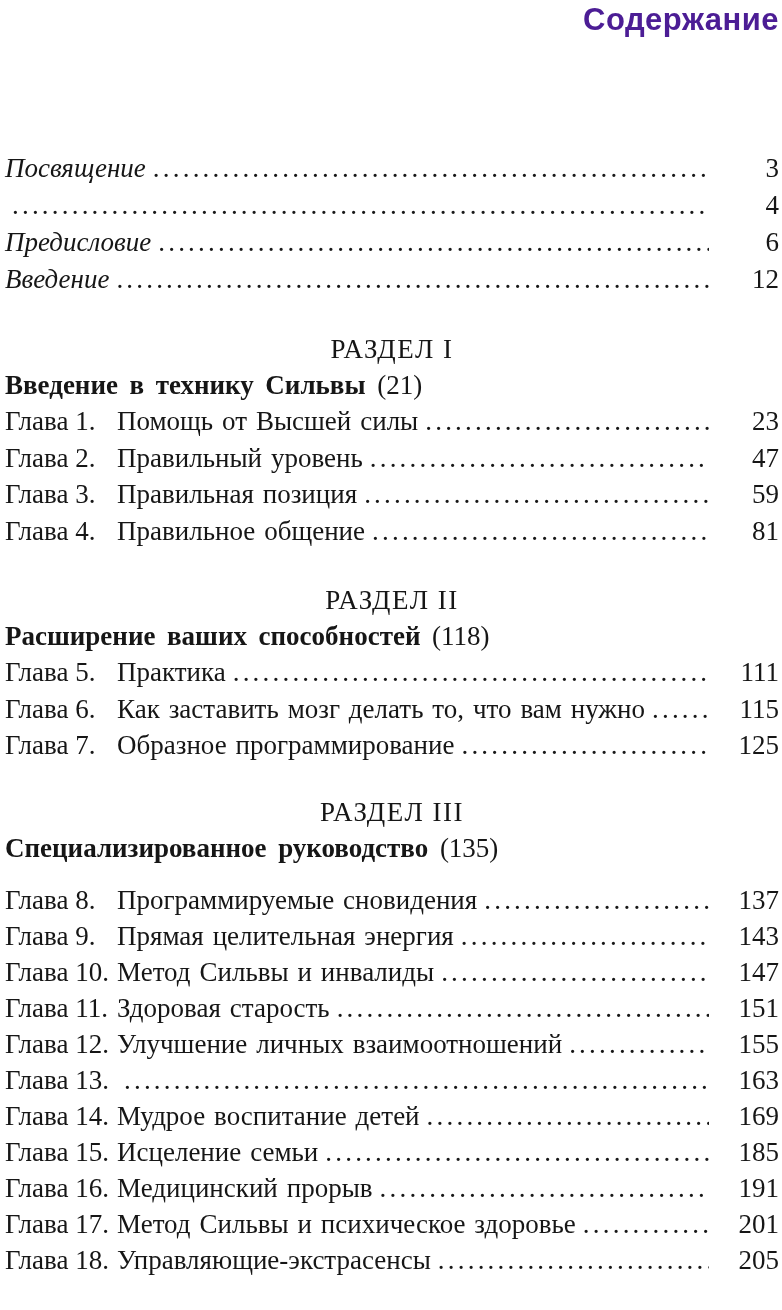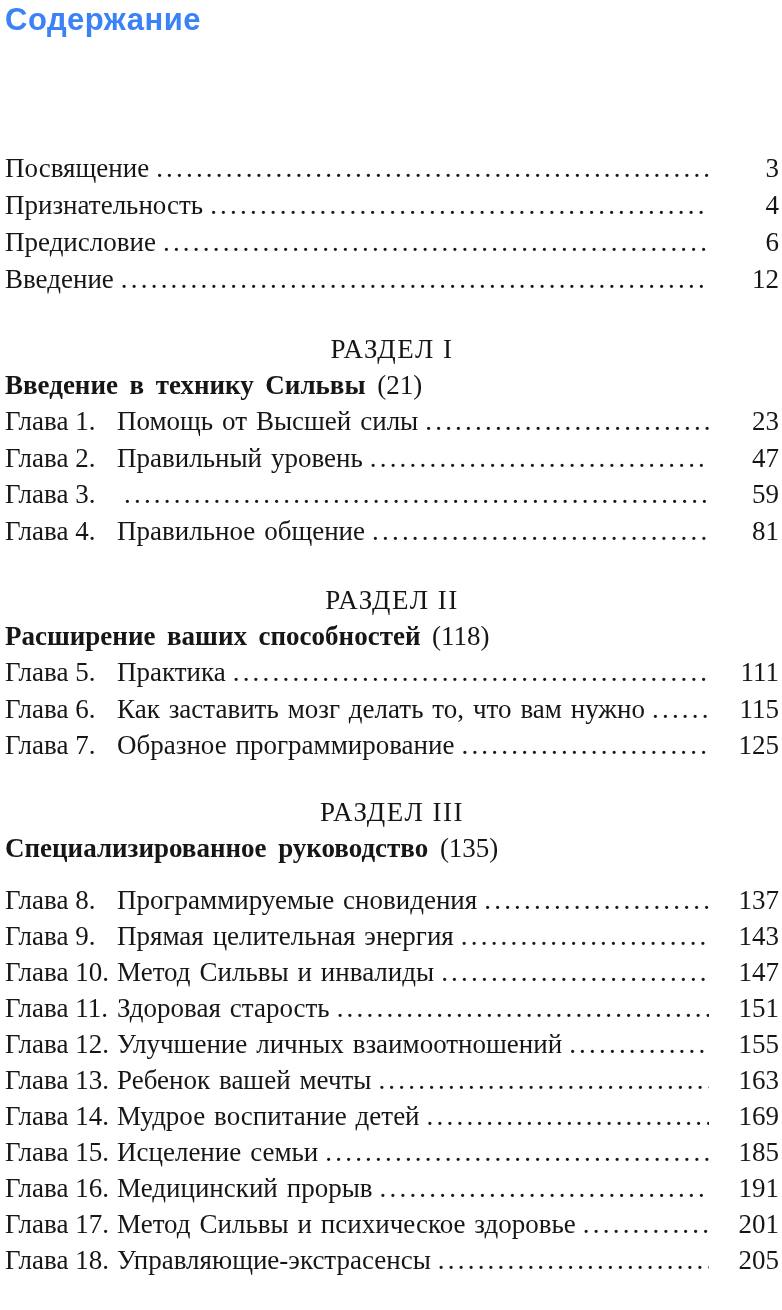--- a/index.html
+++ b/index.html
@@ -15,31 +15,32 @@
     font-family: "Liberation Serif", serif;
     font-size: 27px;
   }
   .title {
     margin: 0;
     font-family: "Liberation Sans", sans-serif;
     font-weight: bold;
     font-size: 31px;
     line-height: 33px;
     letter-spacing: 0.5px;
-    text-align: left;
-    color: #3b82f6;
+    text-align: right;
+    color: #4c1d95;
   }
   .front-matter { margin-top: 114px; }
   .front-matter .row { line-height: 37px; }
   .row {
     display: flex;
     align-items: baseline;
     white-space: nowrap;
   }
   .fm-label {
+    font-style: italic;
     flex: 0 0 auto;
   }
   .dots {
     flex: 1 1 0;
     min-width: 0;
     overflow: hidden;
     white-space: nowrap;
     margin-left: 7px;
     letter-spacing: 3.2px;
     color: #161616;
@@ -83,21 +84,20 @@
 
   <h1 class="title">Содержание</h1>
 
   <div class="front-matter">
     <div class="row">
       <span class="fm-label">Посвящение</span>
       <span class="dots"></span>
       <span class="page-num">3</span>
     </div>
     <div class="row">
-      <span class="fm-label">Признательность</span>
       <span class="dots"></span>
       <span class="page-num">4</span>
     </div>
     <div class="row">
       <span class="fm-label">Предисловие</span>
       <span class="dots"></span>
       <span class="page-num">6</span>
     </div>
     <div class="row">
       <span class="fm-label">Введение</span>
@@ -120,20 +120,21 @@
         <span class="page-num">23</span>
       </div>
       <div class="row">
         <span class="ch-label">Глава 2.</span>
         <span class="ch-title">Правильный уровень</span>
         <span class="dots"></span>
         <span class="page-num">47</span>
       </div>
       <div class="row">
         <span class="ch-label">Глава 3.</span>
+        <span class="ch-title">Правильная позиция</span>
         <span class="dots"></span>
         <span class="page-num">59</span>
       </div>
       <div class="row">
         <span class="ch-label">Глава 4.</span>
         <span class="ch-title">Правильное общение</span>
         <span class="dots"></span>
         <span class="page-num">81</span>
       </div>
     </div>
@@ -199,21 +200,20 @@
         <span class="page-num">151</span>
       </div>
       <div class="row">
         <span class="ch-label">Глава 12.</span>
         <span class="ch-title">Улучшение личных взаимоотношений</span>
         <span class="dots"></span>
         <span class="page-num">155</span>
       </div>
       <div class="row">
         <span class="ch-label">Глава 13.</span>
-        <span class="ch-title">Ребенок вашей мечты</span>
         <span class="dots"></span>
         <span class="page-num">163</span>
       </div>
       <div class="row">
         <span class="ch-label">Глава 14.</span>
         <span class="ch-title">Мудрое воспитание детей</span>
         <span class="dots"></span>
         <span class="page-num">169</span>
       </div>
       <div class="row">

